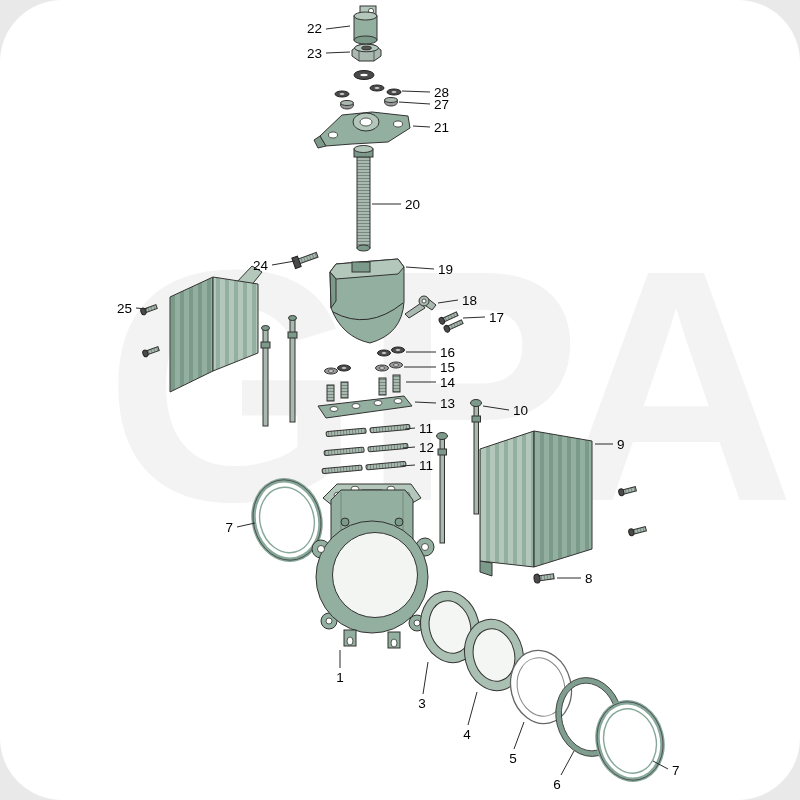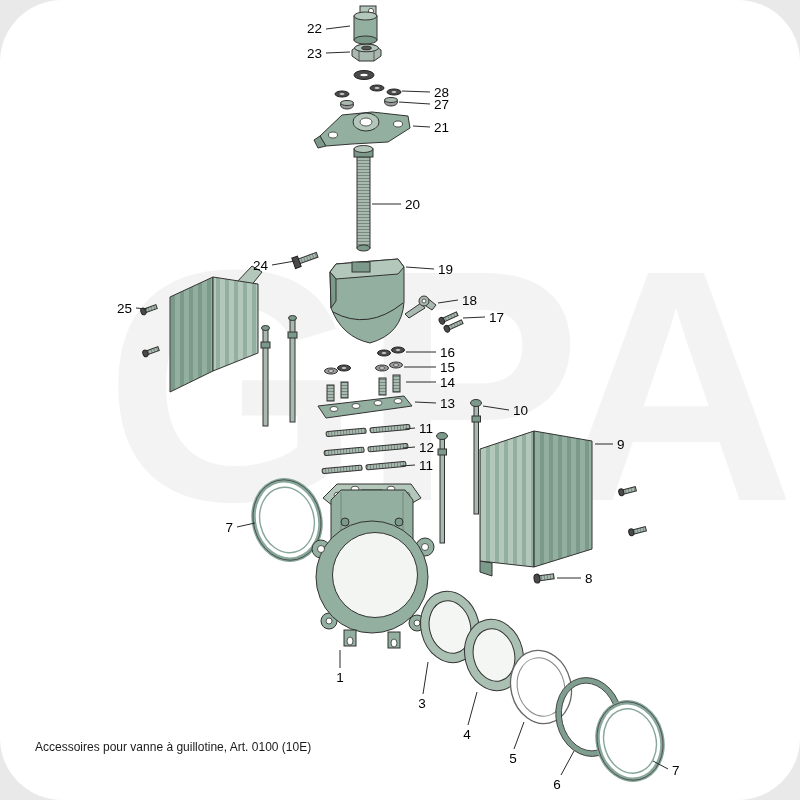--- a/index.html
+++ b/index.html
@@ -349,14 +349,13 @@
     <text class="lbl" x="585" y="583" text-anchor="start">8</text>
     <text class="lbl" x="233" y="532" text-anchor="end">7</text>
     <text class="lbl" x="340" y="682" text-anchor="middle">1</text>
     <text class="lbl" x="422" y="708" text-anchor="middle">3</text>
     <text class="lbl" x="467" y="739" text-anchor="middle">4</text>
     <text class="lbl" x="513" y="763" text-anchor="middle">5</text>
     <text class="lbl" x="557" y="789" text-anchor="middle">6</text>
     <text class="lbl" x="672" y="775" text-anchor="start">7</text>
   </svg>
 
-  <div class="caption">Accessoires pour vanne à guillotine, Art. 0100 (10E)</div>
 </div>
 
 </body></html>

